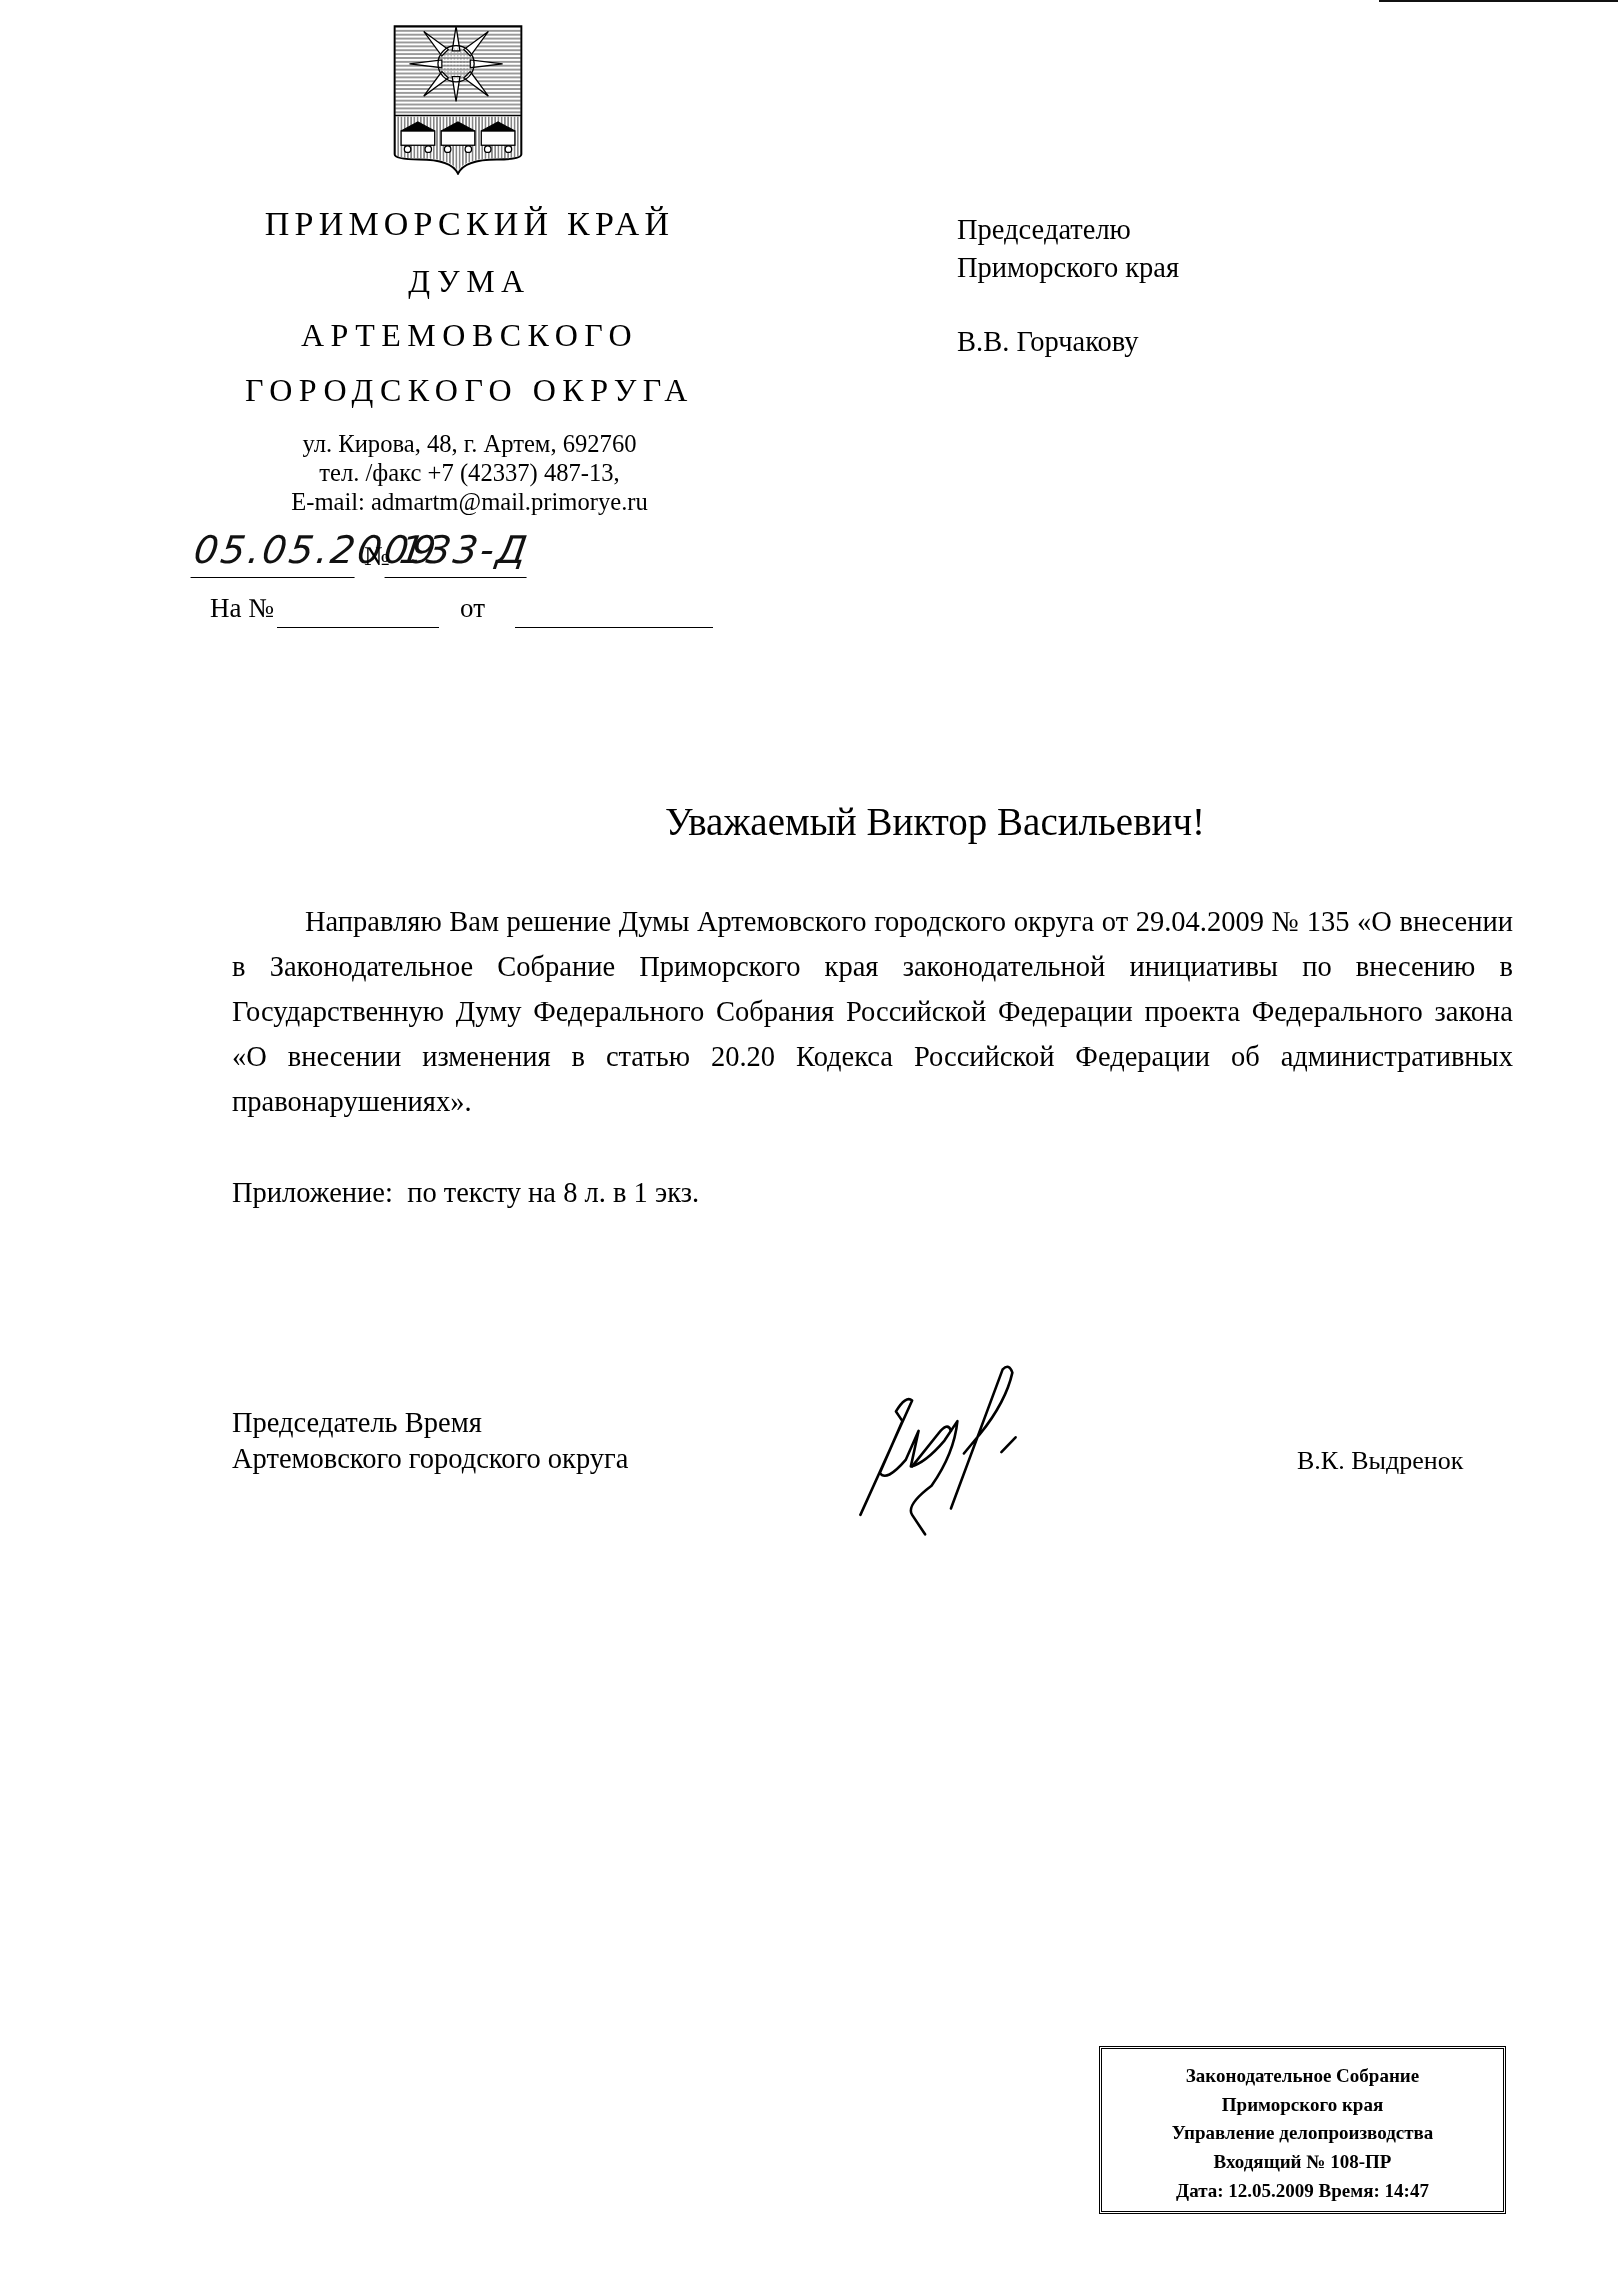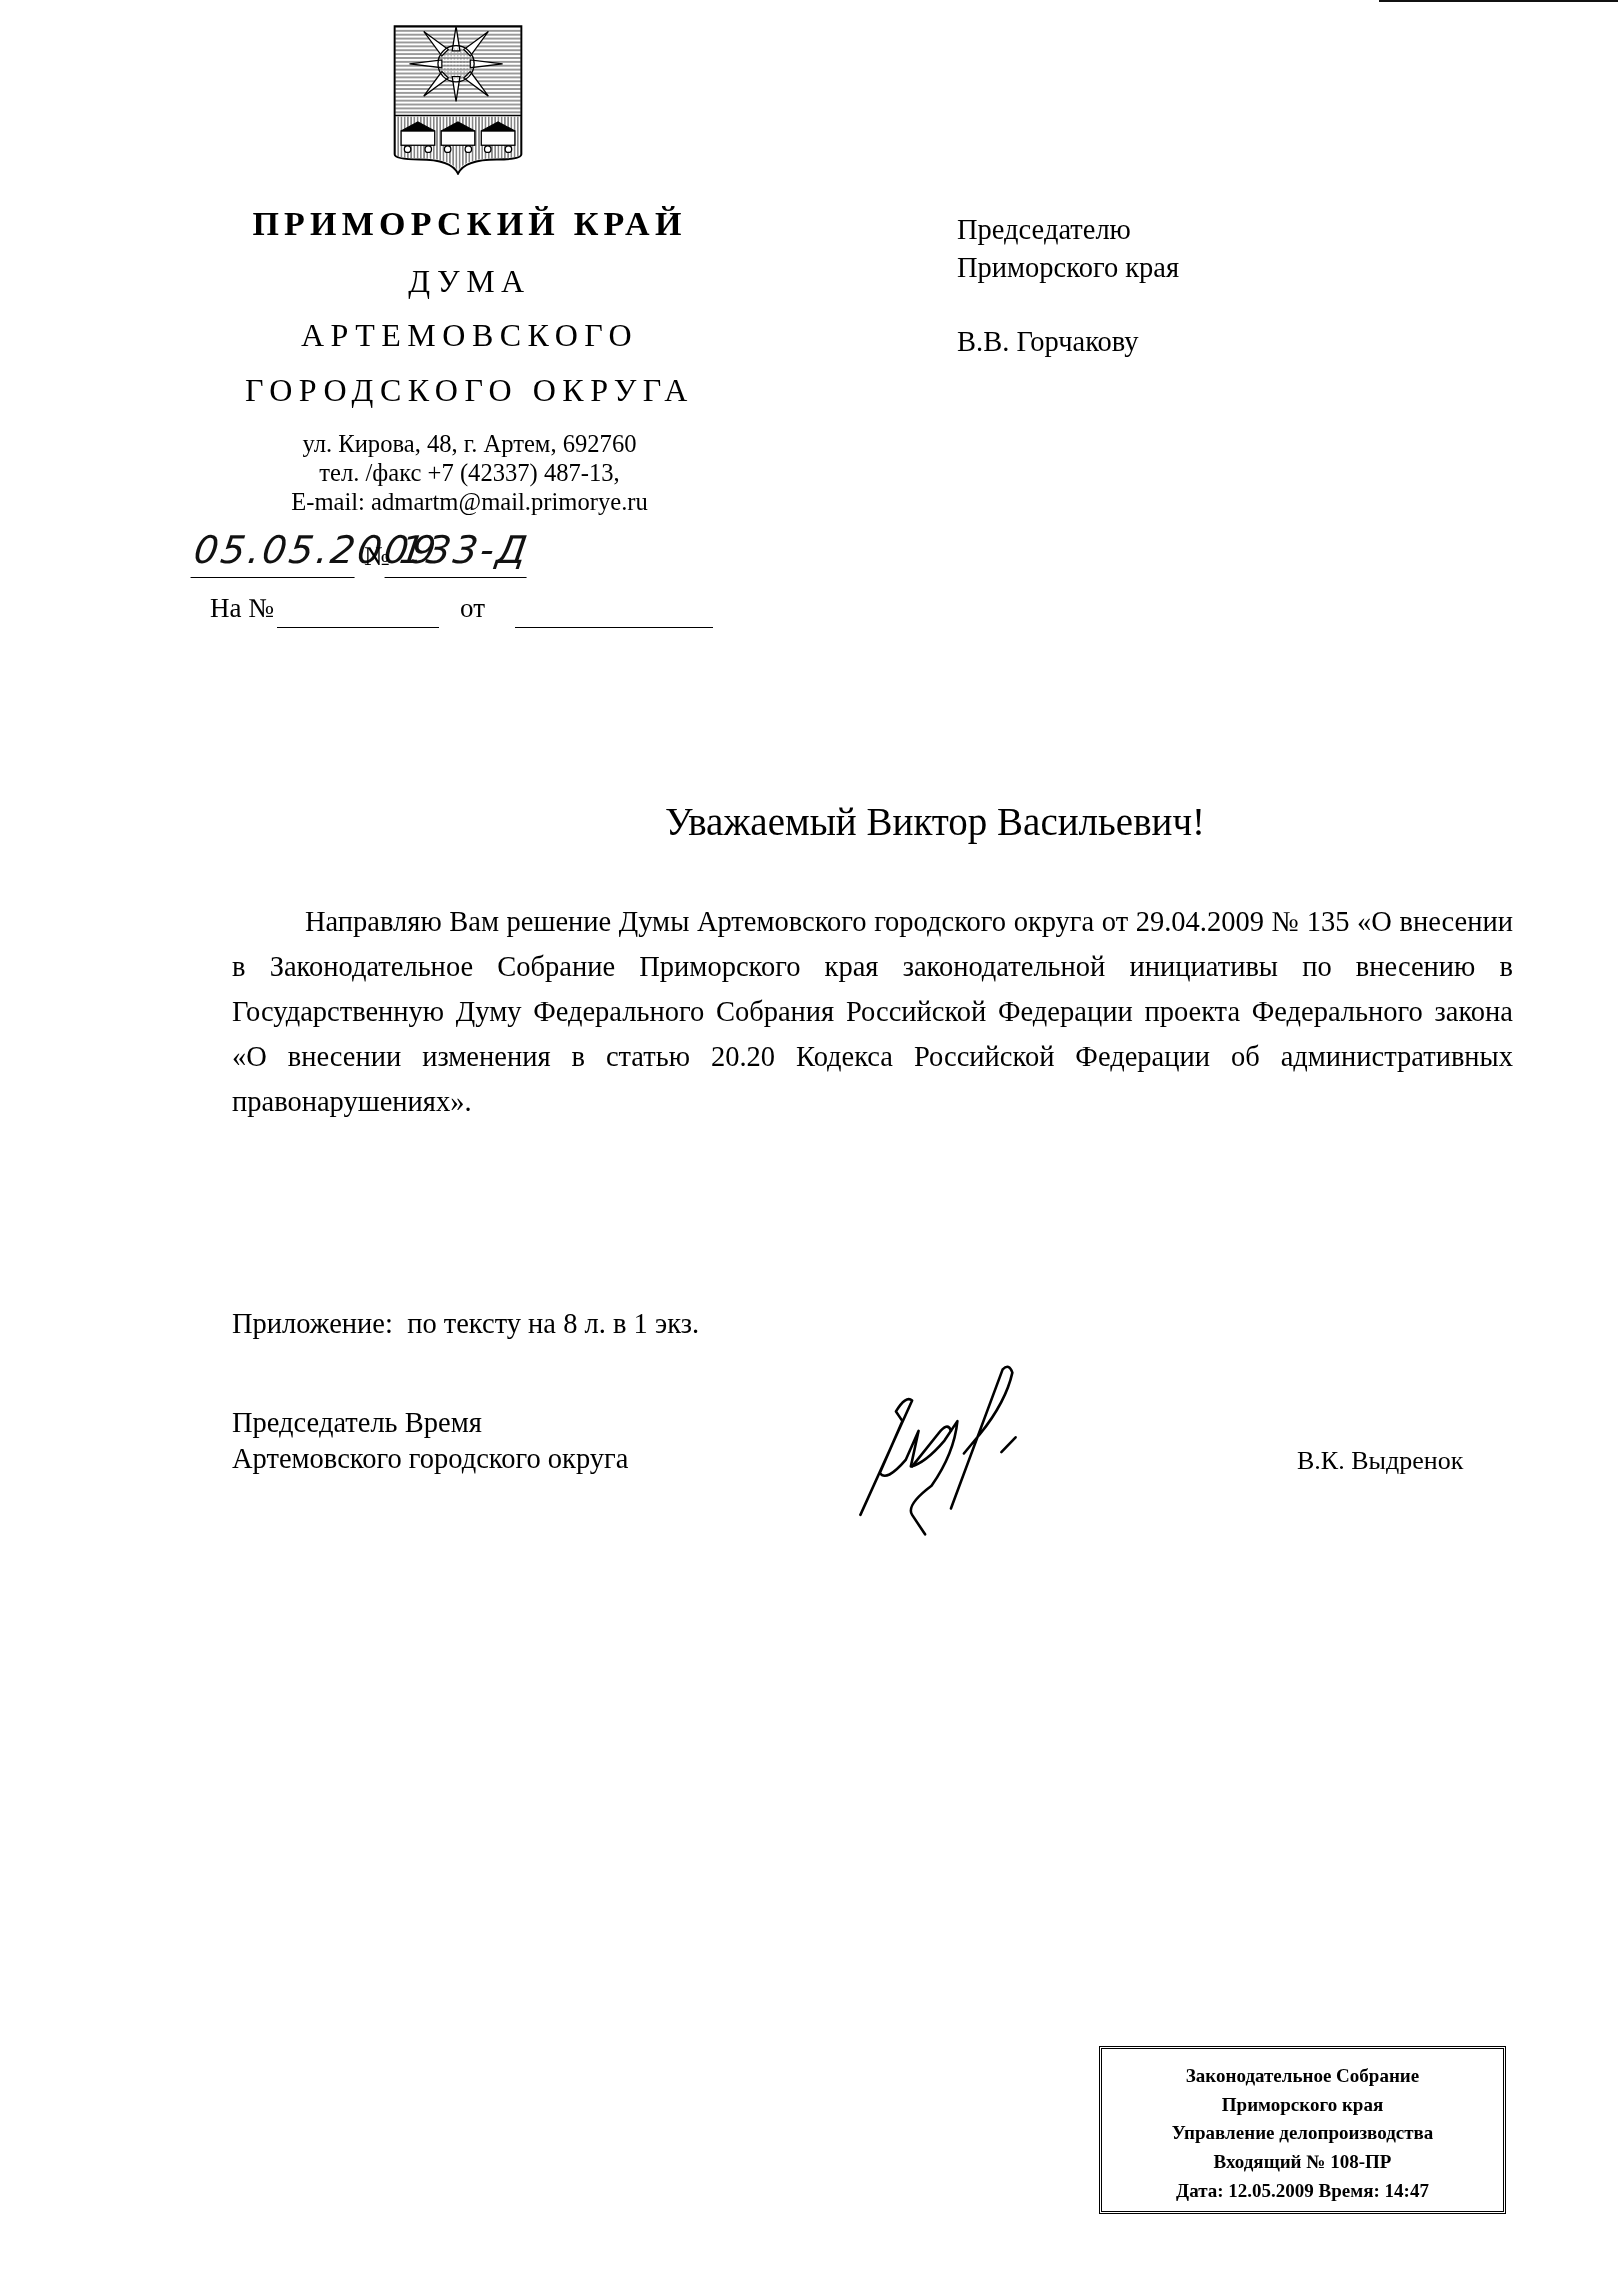--- a/index.html
+++ b/index.html
@@ -8,21 +8,21 @@
       font-family: "Liberation Serif", "DejaVu Serif", serif; color: #000;
     }
     .abs { position: absolute; }
     .topline { left: 1379px; top: 0; width: 240px; height: 1.9px; background: #111; }
 
     
     .emblem { left: 393px; top: 24.6px; width: 130px; height: 150px; }
 
     
     .lh { text-align: center; font-weight: normal; letter-spacing: 6.5px; }
-    .lh-region { left: 194px; top: 205px; width: 551px; font-size: 34px; font-weight: bold; letter-spacing: 5.2px; }
+    .lh-region { left: 194px; top: 205px; width: 551px; font-size: 34px; font-weight: normal; letter-spacing: 5.2px; }
     .lh-duma { left: 194px; top: 263px; width: 551px; font-size: 32px; }
     .lh-city { left: 194px; top: 317px; width: 551px; font-size: 32px; }
     .lh-okrug { left: 194px; top: 372px; width: 551px; font-size: 32px; }
     .addr { left: 194px; width: 551px; text-align: center; font-size: 24.6px; line-height: 28.5px; }
     .addr1 { top: 430px; } .addr2 { top: 459px; } .addr3 { top: 488px; }
 
     .reg-row { left: 194px; top: 528px; width: 538px; height: 52px; }
     .hand { font-family: "DejaVu Sans", sans-serif; font-style: italic; font-size: 38px; color: #111; letter-spacing: 2.6px; transform: skewX(-8deg); }
     .reg-date { position: absolute; left: 0; top: 0; width: 164px; height: 49px; border-bottom: 1.9px solid #000; text-align: center; }
     .reg-no-label { position: absolute; left: 170px; top: 13px; font-size: 27px; }
@@ -34,21 +34,21 @@
     .ref-from { position: absolute; left: 266px; top: 6.5px; }
     .ref-date { position: absolute; left: 321px; top: 5.2px; width: 198px; height: 36px; border-bottom: 1.9px solid #000; }
 
     
     .addressee { left: 957px; top: 211px; width: 453px; font-size: 28.5px; line-height: 38px; }
     .addressee .gap { height: 36px; }
 
     
     .salutation { left: 665px; top: 799px; font-size: 39px; }
     .para { left: 232px; top: 899px; width: 1281px; font-size: 28.5px; line-height: 45px; text-align: justify; text-indent: 73px; }
-    .attachment { left: 232px; top: 1308px; font-size: 28.5px; white-space: pre; text-align: right; }
+    .attachment { left: 232px; top: 1177px; font-size: 28.5px; white-space: pre; text-align: right; }
 
     .sig-title { left: 232px; top: 1405px; font-size: 28.5px; line-height: 36px; }
     .signature { left: 841px; top: 1350px; width: 194px; height: 194px; }
     .sig-name { left: 1297px; top: 1446px; font-size: 26px; }
 
     
     .stamp {
       left: 1101px; top: 2048px; width: 403px; height: 164px;
       border: 1.9px solid #000; outline: 1.3px solid #000; outline-offset: 1.9px;
       text-align: center; font-weight: bold; font-size: 19px; line-height: 26px; padding-top: 14.3px; box-sizing: border-box;

